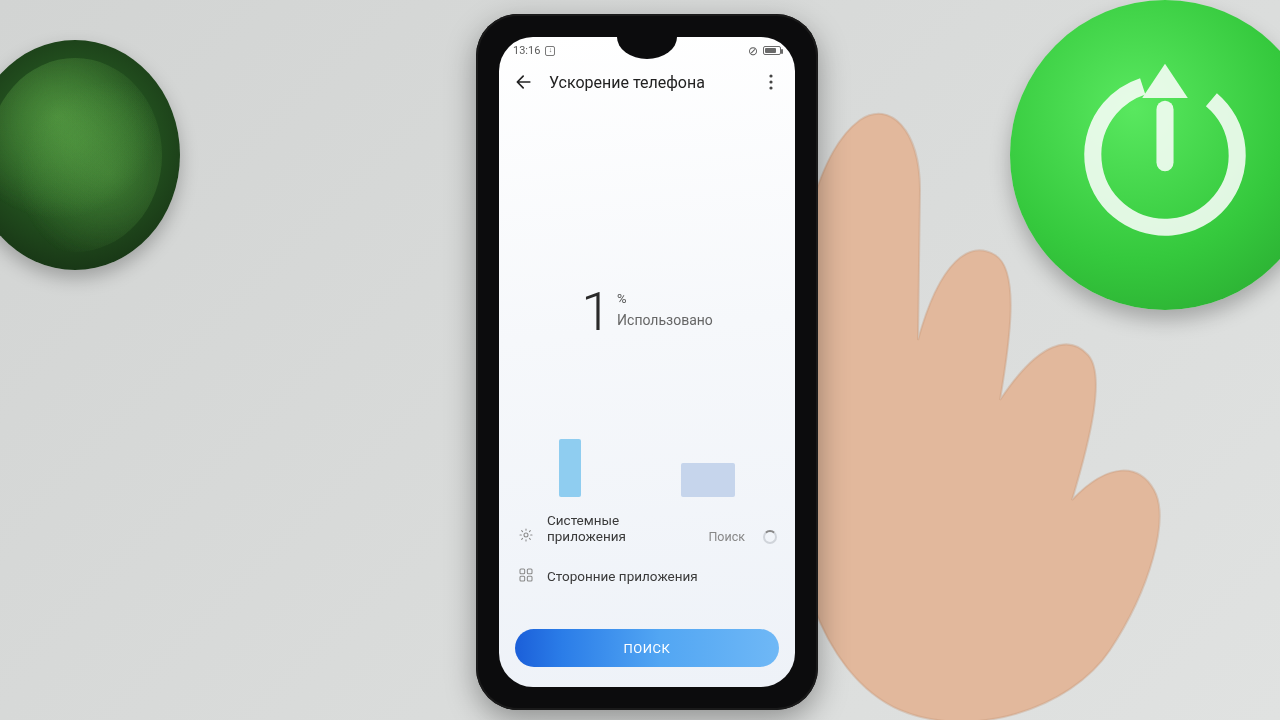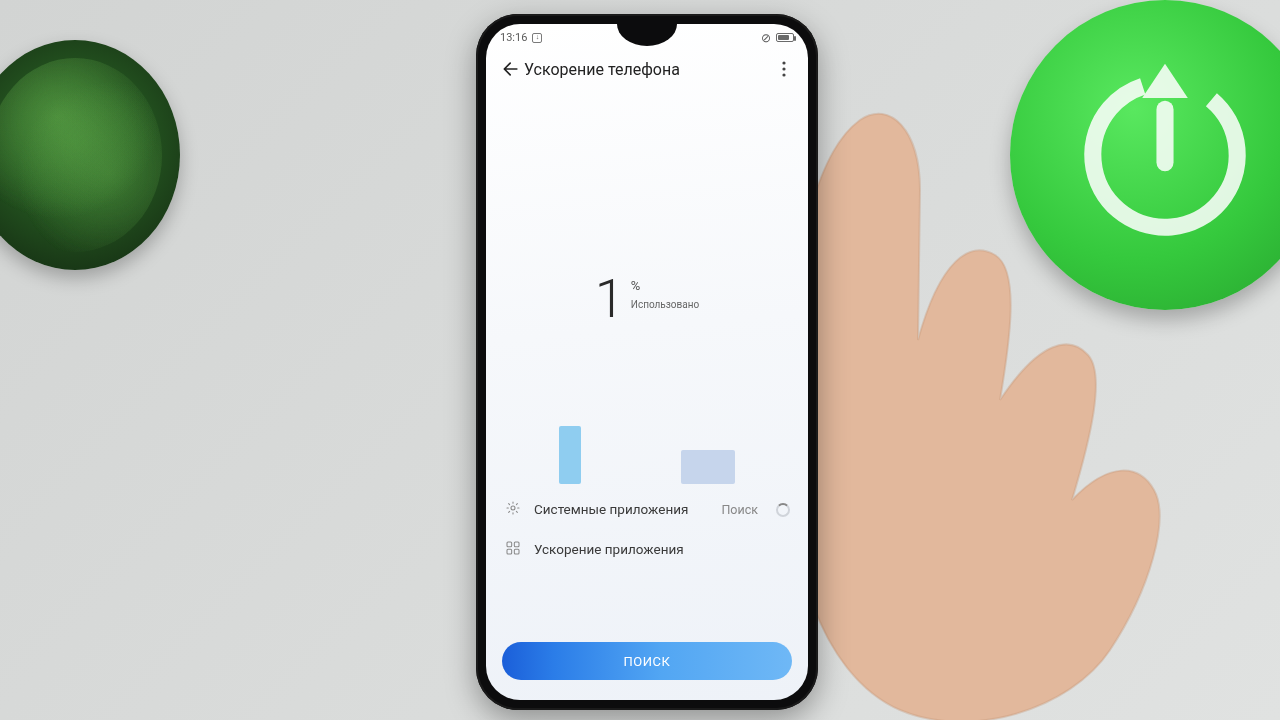--- a/index.html
+++ b/index.html
@@ -50,21 +50,21 @@
   .hand svg { width:100%; height:100%; }
 
   
   .phone {
     position:absolute;
     left: 476px; top: 14px;
     width: 342px; height: 696px;
     background: #0c0c0d;
     border-radius: 42px;
     box-shadow: 0 10px 30px rgba(0,0,0,.35), inset 0 0 0 2px #1a1a1a;
-    padding: 10px;
+    padding: 23px;
   }
   .screen {
     width:100%; height:100%;
     background: #fdfdfe;
     background: linear-gradient(175deg, #ffffff 0%, #f6f8fb 45%, #eef2f8 100%);
     border-radius: 34px;
     position:relative;
     overflow:hidden;
   }
   .notch {
@@ -92,38 +92,38 @@
   .sb-right .nosim { font-size:12px; }
   .battery {
     width:18px; height:9px; border:1px solid #6a6a6a; border-radius:2px; position:relative;
   }
   .battery::after{ content:""; position:absolute; right:-3px; top:2px; width:2px; height:5px; background:#6a6a6a; border-radius:1px;}
   .battery .lvl{ position:absolute; left:1px; top:1px; bottom:1px; width:70%; background:#6a6a6a; border-radius:1px;}
 
   .appbar {
     display:flex; align-items:center;
     padding: 10px 14px 8px;
-    gap: 2px;
+    gap: 14px;
   }
   .appbar .back { width:22px; height:22px; display:flex; align-items:center; justify-content:center; color:#222; }
   .appbar .title { font-size:16px; color:#222; flex:1; font-weight:400; }
   .appbar .more { width:20px; color:#444; display:flex; align-items:center; justify-content:center; }
 
   .center-block {
     position:absolute;
     top: 248px; left:0; right:0;
     text-align:center;
     display:flex; justify-content:center; align-items:flex-start;
     gap: 6px;
     color:#3a3a3a;
   }
   .big-num { font-size: 54px; font-weight:300; line-height:1; color:#2a2a2a; }
   .num-side { text-align:left; padding-top:6px; }
   .num-side .pct { font-size:13px; color:#555; }
-  .num-side .lbl { font-size:10px; color:#666; margin-top:6px; }
+  .num-side .lbl { font-size:14px; color:#666; margin-top:6px; }
 
   .bars-area {
     position:absolute;
     top: 380px; left:0; right:0;
     height: 80px;
     display:flex; justify-content:center; align-items:flex-end;
     gap: 100px;
   }
   .bar1 { width:22px; height:58px; background:#8fcdf0; border-radius:2px; }
   .bar2 { width:54px; height:34px; background:#c6d5ec; border-radius:2px; }
@@ -251,21 +251,21 @@
       </div>
       <div class="row">
         <span class="ic">
           <svg width="16" height="16" viewBox="0 0 24 24">
             <rect x="3" y="3" width="7" height="7" rx="1.5" fill="none" stroke="#8a8a8a" stroke-width="1.6"></rect>
             <rect x="14" y="3" width="7" height="7" rx="1.5" fill="none" stroke="#8a8a8a" stroke-width="1.6"></rect>
             <rect x="3" y="14" width="7" height="7" rx="1.5" fill="none" stroke="#8a8a8a" stroke-width="1.6"></rect>
             <rect x="14" y="14" width="7" height="7" rx="1.5" fill="none" stroke="#8a8a8a" stroke-width="1.6"></rect>
           </svg>
         </span>
-        <span class="lab">Ускорение приложения</span>
+        <span class="lab">Сторонние приложения</span>
       </div>
     </div>
 
     <div class="cta">
       <span>ПОИСК</span>
     </div>
 
   </div>
 </div>
 

